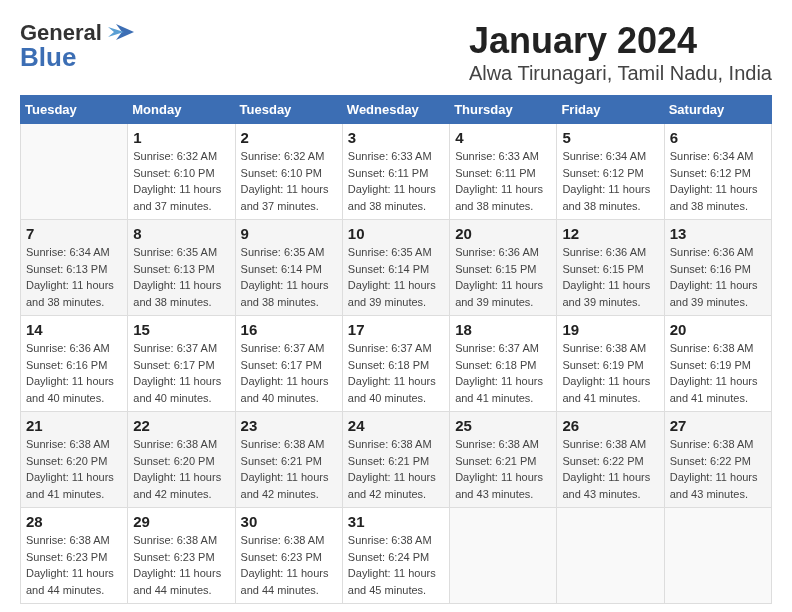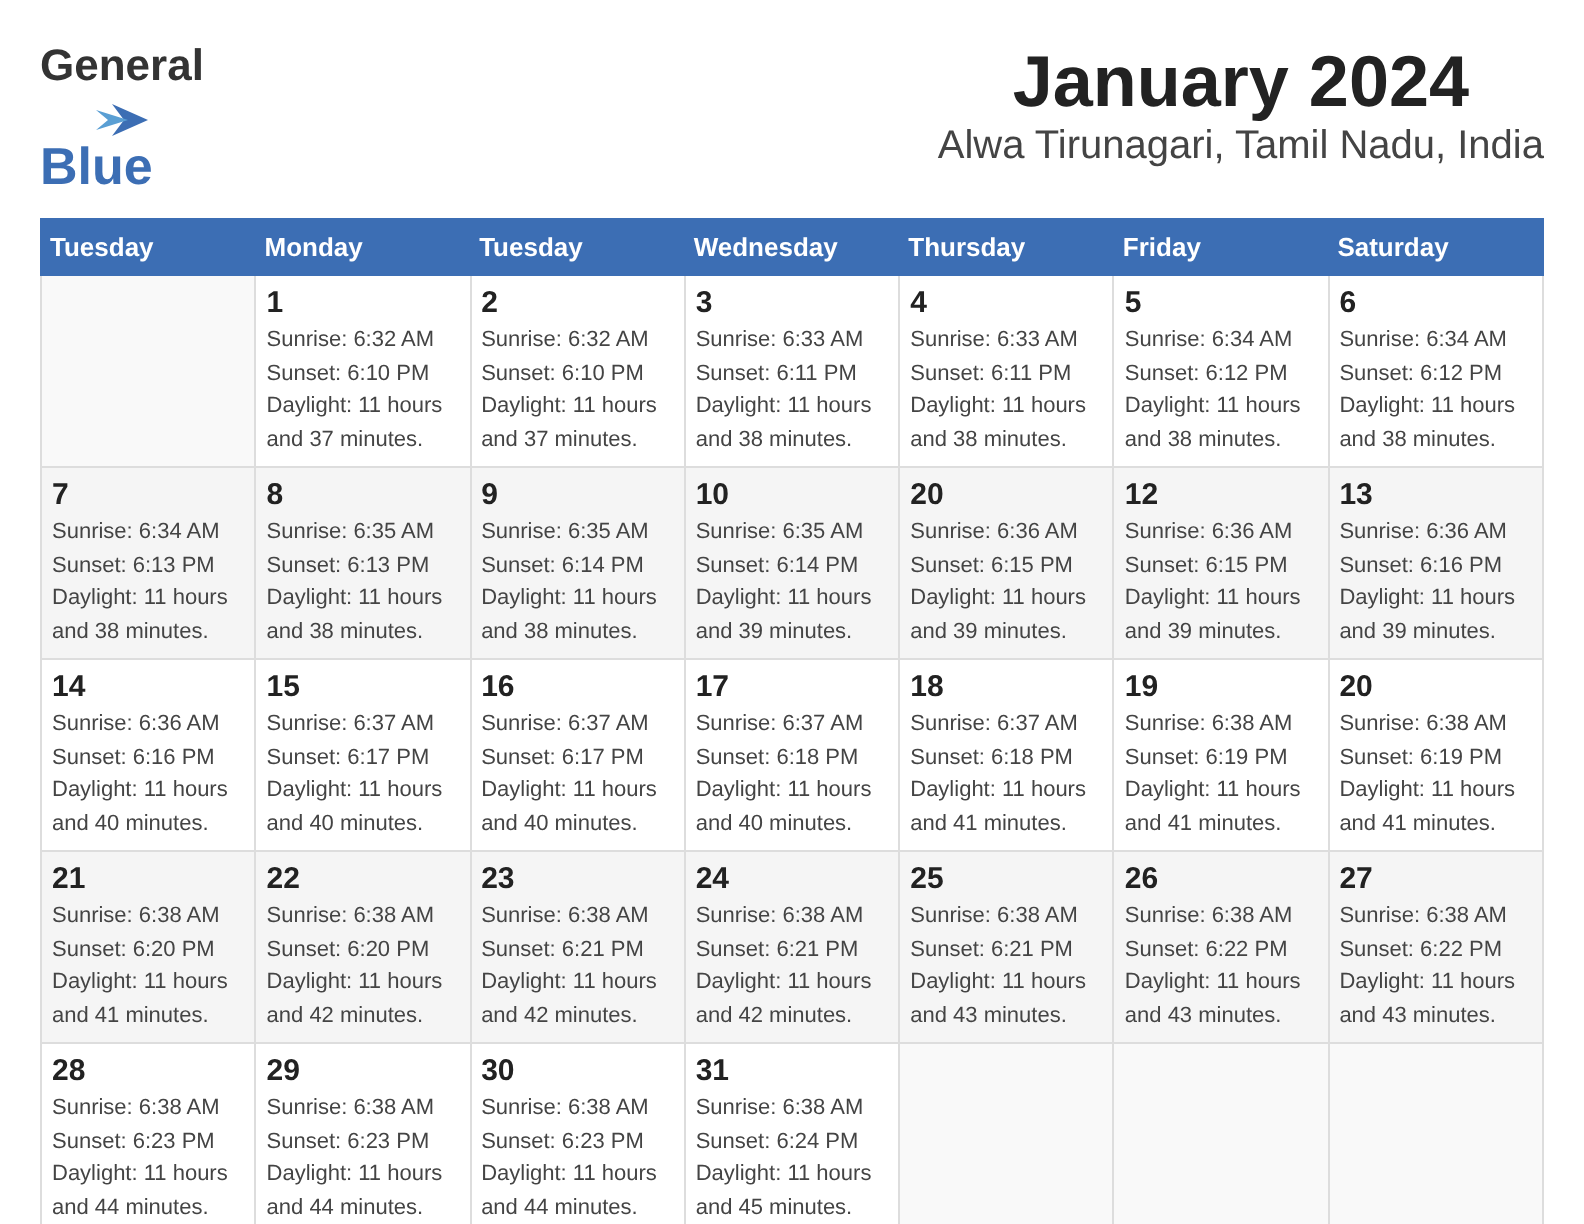--- a/index.html
+++ b/index.html
@@ -18,24 +18,23 @@
     }
     .logo {
       display: flex;
       flex-direction: column;
       align-items: flex-start;
     }
     .logo-row {
       display: flex;
       align-items: center;
       gap: 4px;
-      flex-direction: column;
     }
     .title-block {
-      text-align: center;
+      text-align: left;
       margin-left: 40px;
     }
     .title-block h1 {
       font-size: 36px;
       font-weight: bold;
       color: #222;
     }
     .title-block h2 {
       font-size: 20px;
       font-weight: normal;

